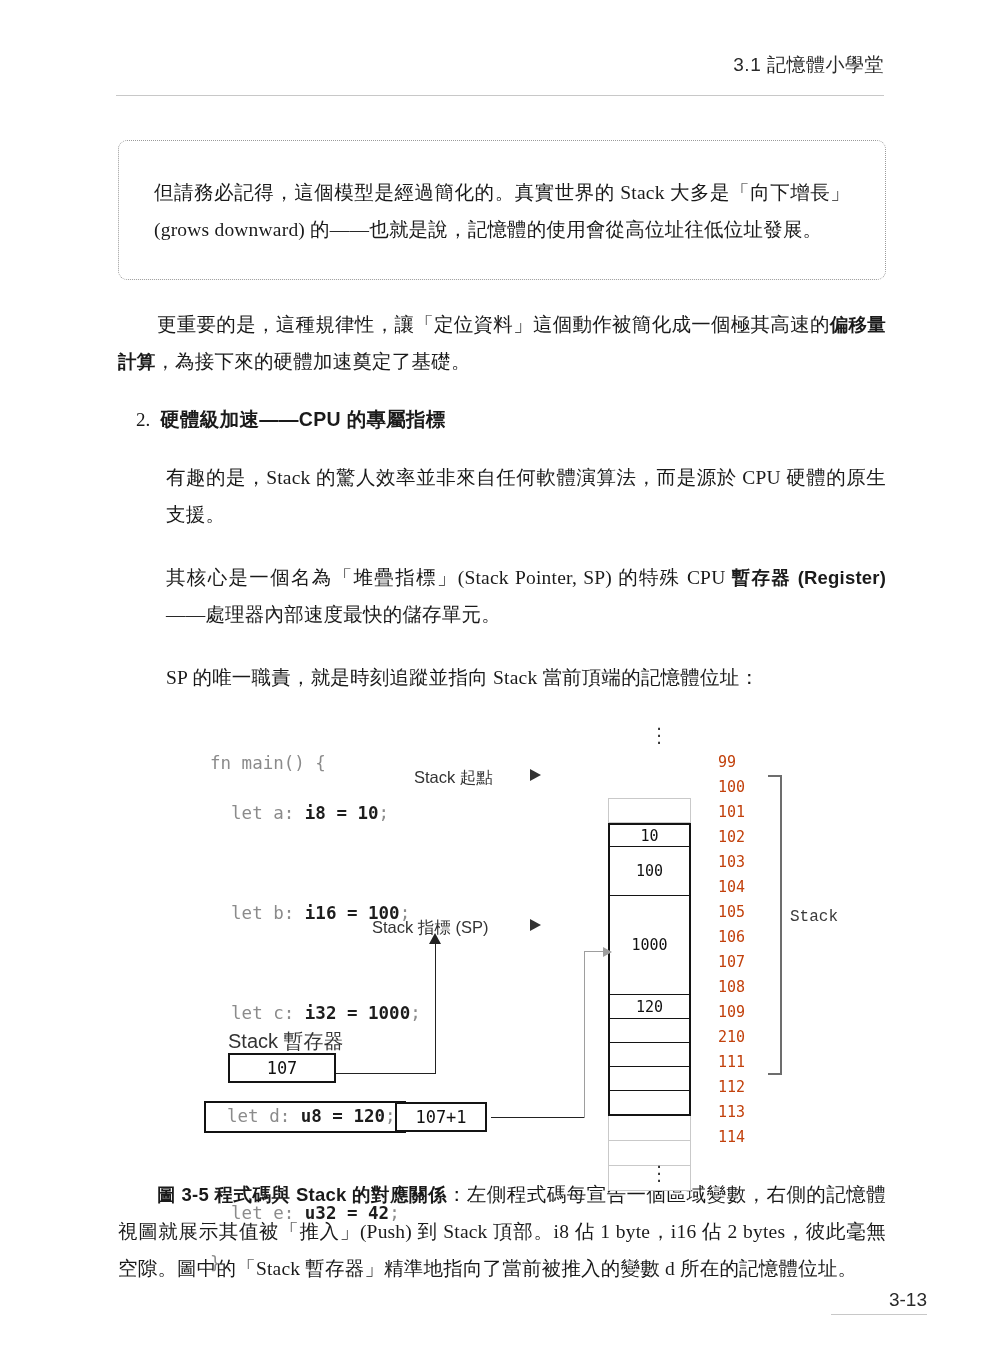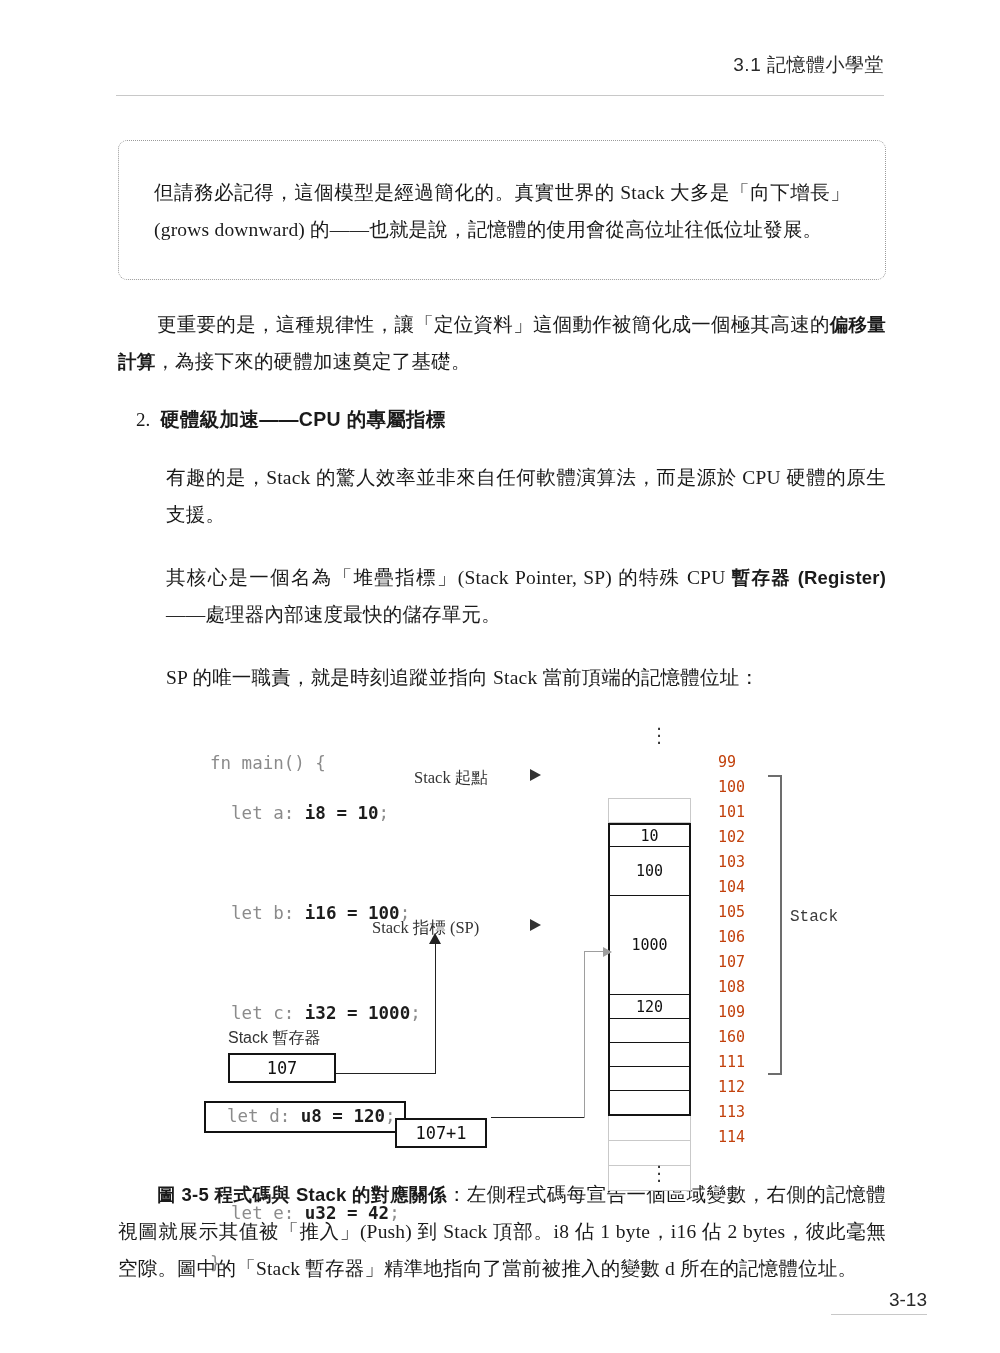--- a/index.html
+++ b/index.html
@@ -213,21 +213,21 @@
     left: 672px;
     top: 190px;
     font-family: Liberation Mono, monospace;
     font-size: 16px;
     color: #3a3a3a;
   }
 
   
   .anno {
     position: absolute;
-    font-family: Liberation Serif, serif;
+    font-family: Liberation Sans, sans-serif;
     font-size: 16.5px;
     color: #333;
     white-space: nowrap;
   }
   .tri {
     position: absolute;
     width: 0; height: 0;
     border-top: 6px solid transparent;
     border-bottom: 6px solid transparent;
     border-left: 11px solid #333;
@@ -242,21 +242,21 @@
     font-size: 17px;
     color: #111;
     display: flex;
     align-items: center;
     justify-content: center;
     box-sizing: border-box;
   }
   .reglabel {
     position: absolute;
     font-family: "Liberation Sans", "DejaVu Sans", sans-serif;
-    font-size: 16px;
+    font-size: 20px;
     color: #333;
     white-space: nowrap;
   }
 
   
   .ln-h, .ln-v { position: absolute; background: #222; }
   .ln-h { height: 1px; }
   .ln-v { width: 1px; }
   .ln-h.grey, .ln-v.grey { background: #9e9e9e; }
   .uparrow {
@@ -372,21 +372,21 @@
       <div class="addr">100</div>
       <div class="addr">101</div>
       <div class="addr">102</div>
       <div class="addr">103</div>
       <div class="addr">104</div>
       <div class="addr">105</div>
       <div class="addr">106</div>
       <div class="addr">107</div>
       <div class="addr">108</div>
       <div class="addr">109</div>
-      <div class="addr">160</div>
+      <div class="addr">210</div>
       <div class="addr">111</div>
       <div class="addr">112</div>
       <div class="addr">113</div>
       <div class="addr">114</div>
     </div>
 
     <div class="vdots" style="left:534px; top:440px;">
       <span>.</span>
         <span>.</span>
         <span>.</span>
@@ -406,21 +406,21 @@
     <div class="ln-h" style="left:164px; top:355px; width:154px;"></div>
 
     <div class="reglabel" style="left:110px; top:310px;">Stack 暫存器</div>
     <div class="regbox" style="left:110px; top:335px; width:108px; height:30px;">107</div>
 
     <div class="ln-h" style="left:373px; top:399px; width:94px;"></div>
     <div class="ln-v grey" style="left:466px; top:233px; height:167px;"></div>
     <div class="ln-h grey" style="left:466px; top:233px; width:20px;"></div>
     <div class="rightarrow-grey" style="left:485px; top:229px;"></div>
 
-    <div class="regbox" style="left:277px; top:384px; width:92px; height:30px;margin-top:16px;">107+1</div>
+    <div class="regbox" style="left:277px; top:384px; width:92px; height:30px;">107+1</div>
 
   </div>
 
   <p class="caption"><span class="bold-sans">圖 3-5 程式碼與 Stack 的對應關係</span><span>：左側程式碼每宣告一個區域變數，右側的記憶體視圖就展示其值被「推入」(Push) 到 Stack 頂部。i8 佔 1 byte，i16 佔 2 bytes，彼此毫無空隙。圖中的「Stack 暫存器」精準地指向了當前被推入的變數 d 所在的記憶體位址。</span></p>
 
 </div>
 
 <div class="folio">
   <div class="fnum">3-13</div>
   <div class="frule"></div>

